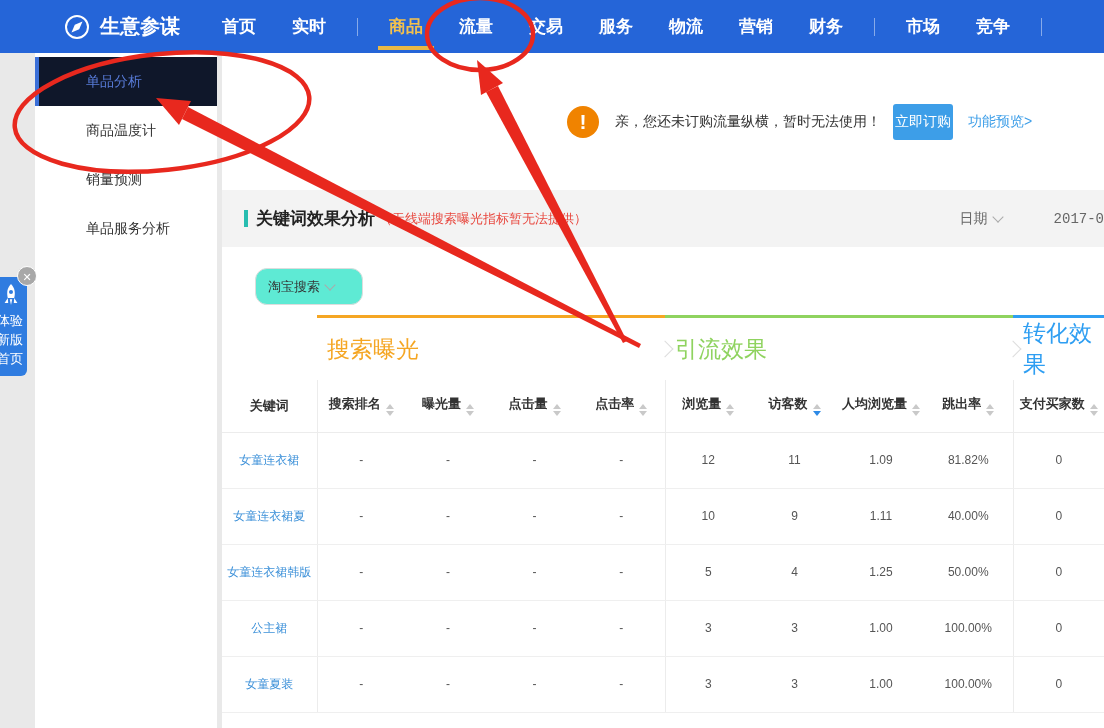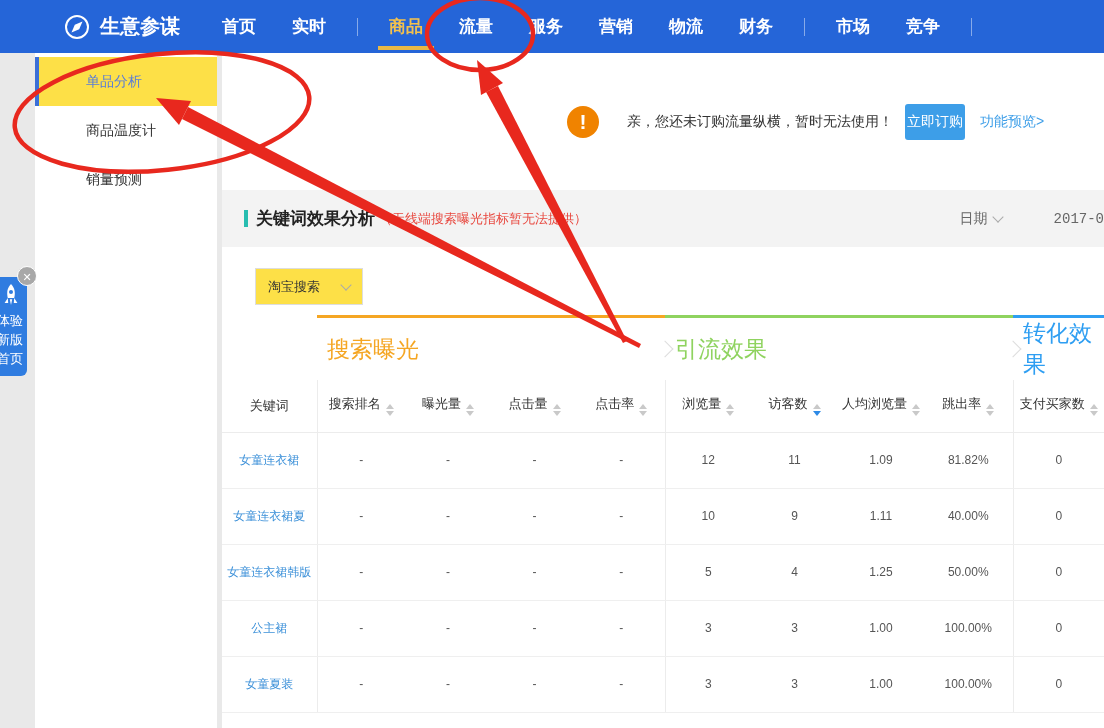--- a/index.html
+++ b/index.html
@@ -28,21 +28,21 @@
     bottom:3px; width:56px; height:4px; background:#e9b845;
   }
   .nav-divider { width:1px; height:18px; background:rgba(255,255,255,.45); margin:0 13px; }
 
   
   .sidebar { position:absolute; left:35px; top:53px; width:182px; bottom:0; background:#fff; z-index:5; padding-top:4px; }
   .side-item {
     height:49px; display:flex; align-items:center; padding-left:51px;
     font-size:14px; color:#333; cursor:pointer; position:relative;
   }
-  .side-item.active { background:#fde047; color:#587cd9; }
+  .side-item.active { background:#0f172a; color:#587cd9; }
   .side-item.active::before { content:""; position:absolute; left:0; top:0; bottom:0; width:4px; background:#3a6fd8; }
 
   
   .widget {
     position:absolute; left:-20px; top:277px; width:47px; background:#2f7ce0;
     border-radius:0 6px 6px 0; z-index:20; color:#fff; text-align:right;
     padding:7px 4px 8px 0; font-size:13px; line-height:19px; cursor:pointer;
   }
   .widget .rocket { display:block; margin:0 2px 3px auto; }
   .widget-close {
@@ -52,58 +52,58 @@
   }
 
   
   .content { position:absolute; left:222px; top:53px; width:882px; bottom:0; background:#fff; z-index:4; }
 
   .notice-row { height:137px; display:flex; align-items:center; padding-left:345px; }
   .notice-icon {
     width:32px; height:32px; border-radius:50%; background:#f08300; color:#fff;
     font-weight:bold; font-size:21px; display:flex; align-items:center; justify-content:center; flex:0 0 auto;
   }
-  .notice-text { font-size:14px; color:#333; margin-left:28px; white-space:nowrap; }
+  .notice-text { font-size:14px; color:#333; margin-left:16px; white-space:nowrap; }
   .btn-primary {
     background:#3d9ee8; color:#fff; font-size:14px; padding:9px 2px; border:none;
     border-radius:3px; margin-left:12px; cursor:pointer; white-space:nowrap;
   }
   .preview-link { color:#3d9ee8; font-size:14px; margin-left:15px; text-decoration:none; white-space:nowrap; }
 
   .section-band { height:57px; background:#f3f3f3; display:flex; align-items:center; padding:0 0 0 22px; }
   .title-bar { width:4px; height:17px; background:#27bdb0; margin-right:8px; }
   .title-text { font-size:17px; font-weight:bold; color:#222; }
   .title-note { font-size:13px; color:#e8483f; margin-left:4px; }
   .band-right { margin-left:auto; display:flex; align-items:center; color:#666; font-size:14px; }
   .chev {
     width:8px; height:8px; border-right:1.5px solid #aaa; border-bottom:1.5px solid #aaa;
     display:inline-block; transform:rotate(45deg); margin:-3px 0 0 6px;
   }
   .date-value { margin-left:52px; white-space:nowrap;font-family:Liberation Mono, monospace; }
 
   .filter-row { height:68px; padding:21px 0 0 33px; }
   .select-box {
-    width:108px; height:37px; border:1px solid #ddd; border-radius:0; background:#fde047;
-    display:flex; align-items:center; justify-content:space-between; padding:0 12px;
+    width:108px; height:37px; border:1px solid #ddd; border-radius:12px; background:#5eead4;
+    display:flex; align-items:center; padding:0 12px;
     font-size:13px; color:#333; cursor:pointer;
   }
 
   
   table { width:882px; border-collapse:collapse; table-layout:fixed; }
   .group-row th {
     height:60px; vertical-align:middle; text-align:left; padding-left:10px;
     font-size:23px; font-weight:normal; position:relative; background:#fff;
   }
   .chevron-sep {
     position:absolute; left:-6px; top:50%; width:12px; height:12px;
     border-top:1px solid #ddd; border-right:1px solid #ddd;
     transform:translateY(-50%) rotate(45deg);
   }
   .head-row th {
-    height:52px; font-size:13px; color:#333; font-weight:normal; text-align:center;
+    height:52px; font-size:13px; color:#333; font-weight:bold; text-align:center;
     border-bottom:1px solid #ececec; white-space:nowrap;
   }
   .sort { display:inline-flex; flex-direction:column; gap:2px; margin-left:5px; vertical-align:-1px; }
   .sort i { width:0; height:0; border-left:4px solid transparent; border-right:4px solid transparent; display:block; }
   .sort .up { border-bottom:5px solid #c9c9c9; }
   .sort .down { border-top:5px solid #c9c9c9; }
   .sort .down.active { border-top-color:#2e8ae6; }
   tbody td { height:56px; text-align:center; font-size:12px; color:#555; border-bottom:1px solid #efefef; }
   td.kw { color:#3d91d9; cursor:pointer; }
   .gline { border-right:1px solid #ececec; }
@@ -123,35 +123,37 @@
       </svg>
     </span>
     <span>生意参谋</span>
   </div>
   <div class="nav-menu">
       <a class="nav-item">首页</a>
       <a class="nav-item">实时</a>
       <span class="nav-divider"></span>
       <a class="nav-item active">商品</a>
       <a class="nav-item">流量</a>
+      <a class="nav-item">交易</a>
       <a class="nav-item">服务</a>
+      <a class="nav-item">物流</a>
       <a class="nav-item">营销</a>
-      <a class="nav-item">物流</a>
       <a class="nav-item">财务</a>
       <span class="nav-divider"></span>
       <a class="nav-item">市场</a>
       <a class="nav-item">竞争</a>
       <span class="nav-divider"></span>
     </div>
 </div>
 
 <div class="sidebar">
     <div class="side-item active">单品分析</div>
     <div class="side-item">商品温度计</div>
     <div class="side-item">销量预测</div>
+    <div class="side-item">单品服务分析</div>
   </div>
 
 <div class="widget">
   <svg class="rocket" width="20" height="24" viewBox="0 0 20 24">
     <path d="M10 0 C13.6 3.6 14.6 8.5 13.2 14 h-6.4 C5.4 8.5 6.4 3.6 10 0 Z" fill="#ffffff"></path>
     <circle cx="10" cy="8" r="2" fill="#2f7ce0"></circle>
     <path d="M6.8 14 L3.6 19 h3.6 Z M13.2 14 l3.2 5 h-3.6 Z" fill="#ffffff"></path>
     <path d="M8.8 15.2 h2.4 L10 21 Z" fill="#ffffff"></path>
   </svg>
   <div>体验</div>

